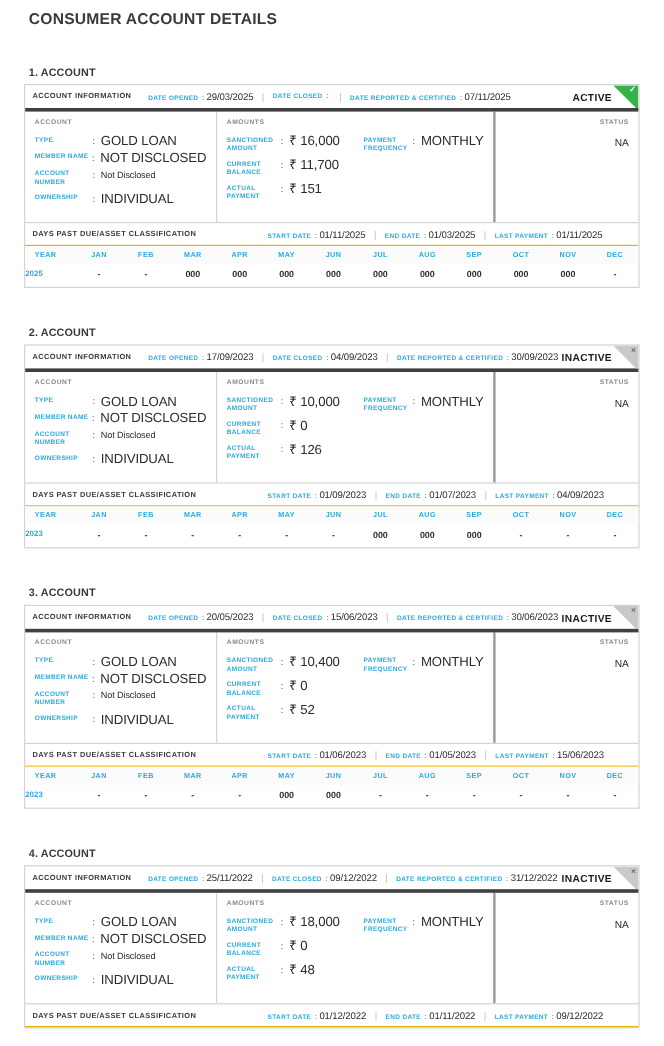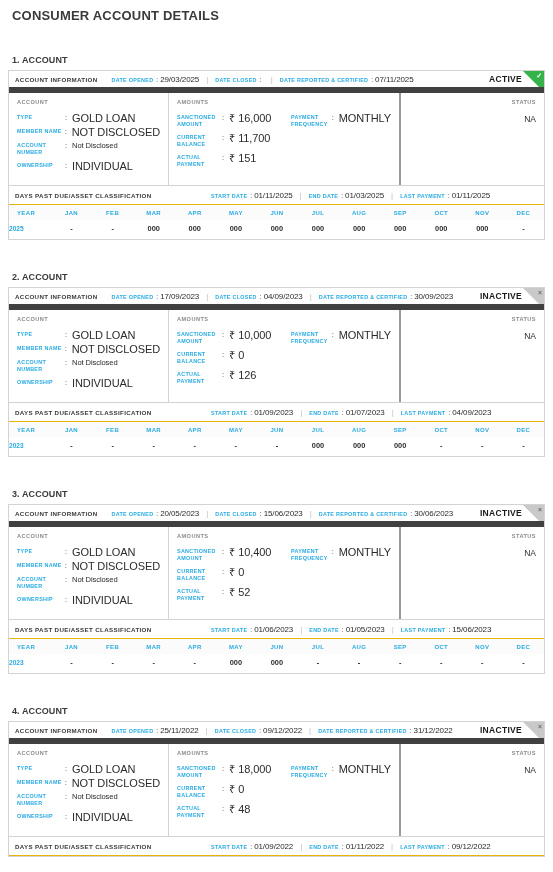--- a/index.html
+++ b/index.html
@@ -6,21 +6,21 @@
   html, body {
     margin: 0; padding: 0;
     background: #ffffff;
     font-family: "Liberation Sans", sans-serif;
   }
   body {
     width: 553px;
     min-height: 872px;
     overflow: hidden;
   }
-  .page { width: 553px; padding: 0 8px; }
+  .page { width: 553px; padding: 0 20px; }
 
   .page-title {
     font-size: 13px;
     font-weight: bold;
     color: #3a3a3a;
     letter-spacing: .2px;
     margin: 6px 0 0 4px;
     padding-top: 2px;
   }
 
@@ -38,21 +38,21 @@
     position: relative;
     margin-bottom: 2px;
   }
 
   
   .info-head {
     position: relative;
     display: flex;
     align-items: center;
     height: 22px;
-    border-bottom: 6px solid #404040;
+    border-bottom: 3px solid #404040;
     padding: 0 6px;
     overflow: hidden;
   }
   .info-head-title {
     font-size: 6.2px;
     font-weight: bold;
     color: #3a3a3a;
     letter-spacing: .35px;
     white-space: nowrap;
     margin-right: 14px;
@@ -689,21 +689,21 @@
             <div class="col col-status">
               <div class="col-head">STATUS</div>
               <div class="status-na">NA</div>
             </div>
           </div>
           <div class="dpd-head">
             <span class="dpd-title">DAYS PAST DUE/ASSET CLASSIFICATION</span>
             <span class="fld">
               <span class="fld-lbl">START DATE</span>
               <span class="fld-sep">:</span>
-              <span class="fld-val">01/09/2022</span>
+              <span class="fld-val">01/12/2022</span>
             </span>
             <span class="pipe">|</span>
             <span class="fld">
               <span class="fld-lbl">END DATE</span>
               <span class="fld-sep">:</span>
               <span class="fld-val">01/11/2022</span>
             </span>
             <span class="pipe">|</span>
             <span class="fld">
               <span class="fld-lbl">LAST PAYMENT</span>

